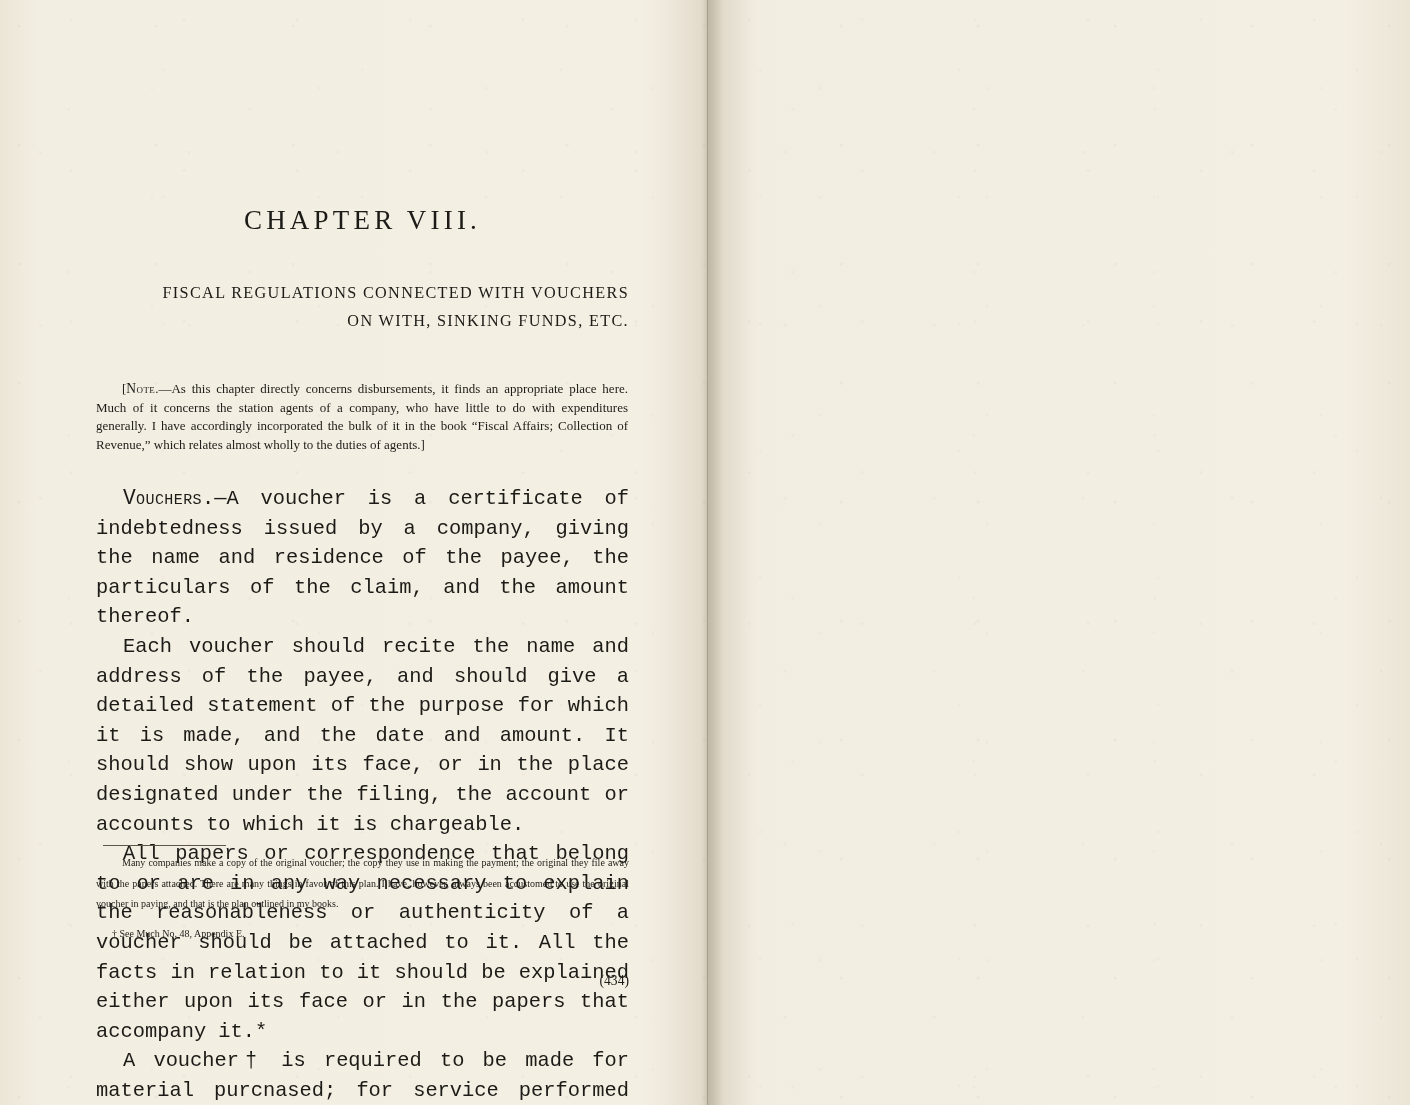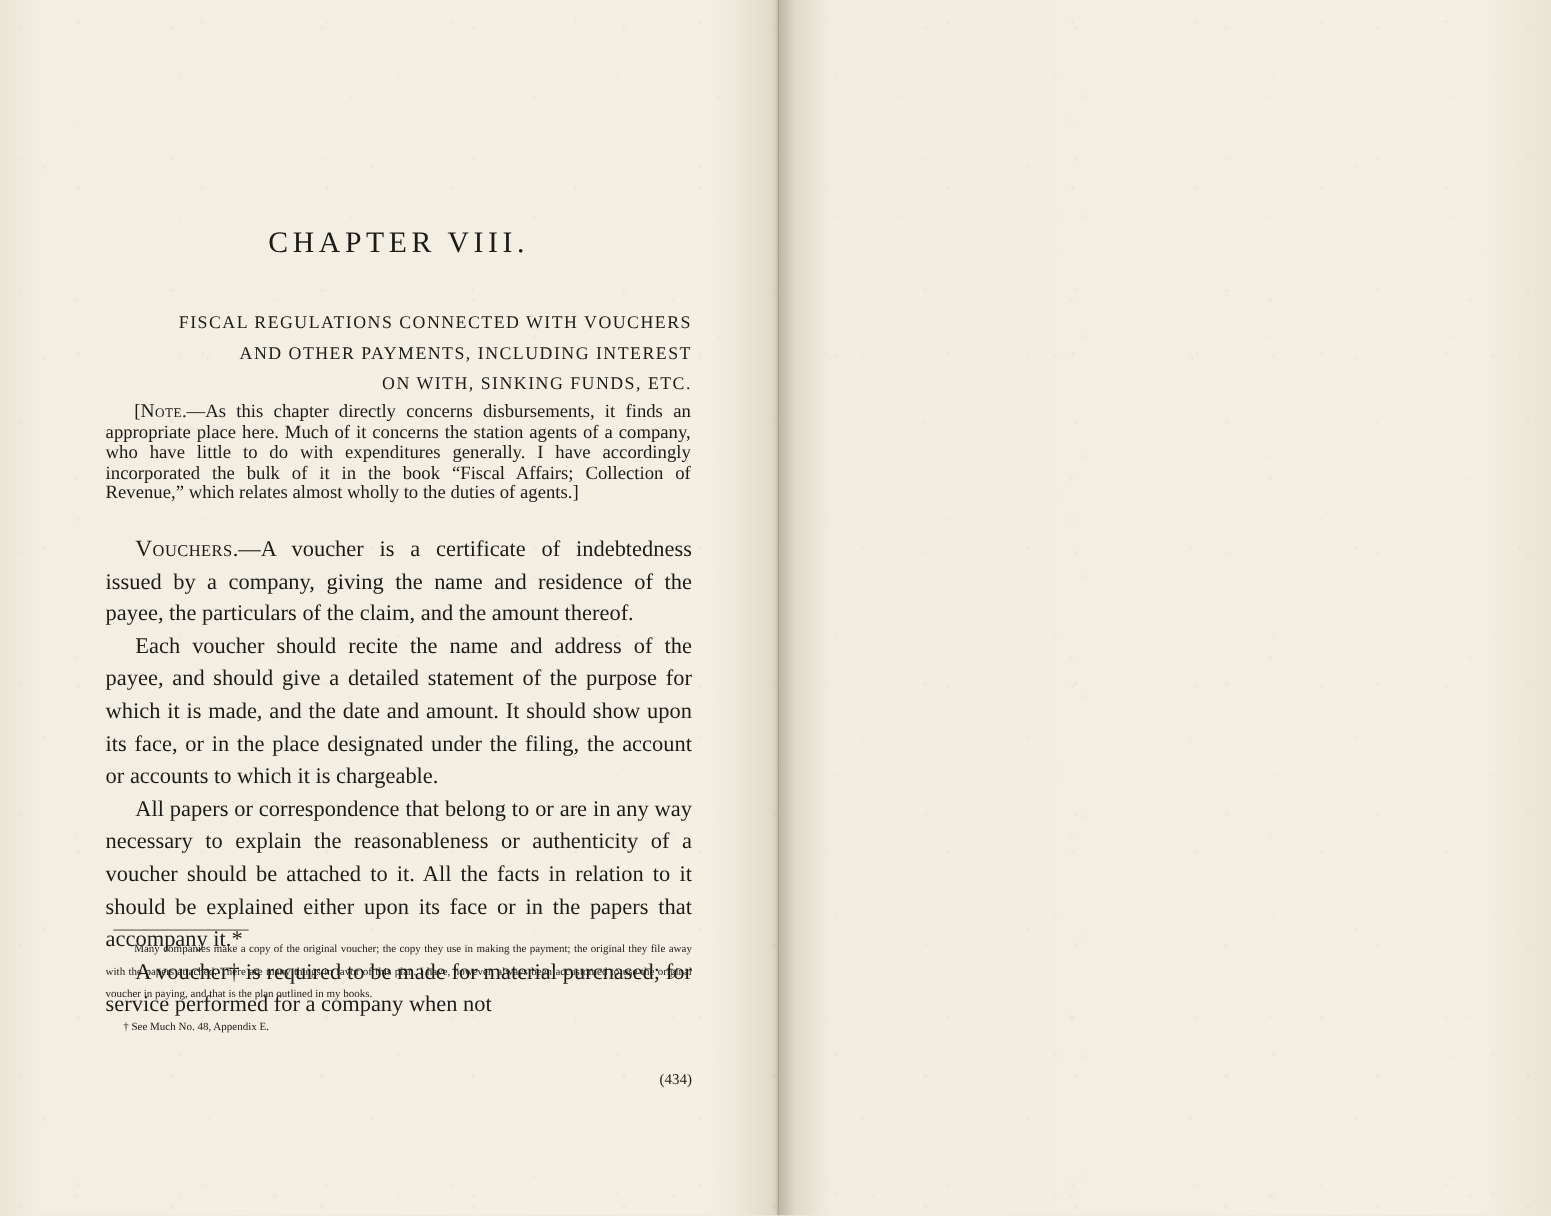--- a/index.html
+++ b/index.html
@@ -79,40 +79,40 @@
     font-size: 16.2px;
     letter-spacing: 1.35px;
     line-height: 28px;
     margin: 0;
     font-weight: normal;
   }
   .chapter-subtitle .l2 { display: block; }
 
   #note-block {
     position: absolute;
-    left: 96px; top: 364px; width: 532px;
-    font-size: 17px;
+    left: 96px; top: 380px; width: 532px;
+    font-size: 13px;
     line-height: 18.6px;
     text-align: justify;
   }
   #note-block .indent { padding-left: 26px; }
   .smallcap {
     font-variant: small-caps;
     font-size: 1.04em;
     letter-spacing: .4px;
   }
 
   #left-body {
     position: absolute;
     left: 96px; top: 484px; width: 533px;
     font-size: 20.4px;
     line-height: 29.6px;
     text-align: justify;
   }
-  #left-body p { margin: 0; text-indent: 27px; }
+  #left-body p { margin: 0; text-indent: 27px; font-family: Liberation Mono, monospace; }
 
   
   #footnote-rule {
     position: absolute;
     left: 103px; top: 845px; width: 123px; height: 1px;
     background: #5d5647;
   }
   #footnotes {
     position: absolute;
     left: 96px; top: 853px; width: 533px;
@@ -136,21 +136,20 @@
 
 <div id="spread">
   <div id="grain"></div>
 
   <div class="page" id="page-left">
 
     <div id="chapter-block">
       <h1 class="chapter-title">CHAPTER VIII.</h1>
       <h2 class="chapter-subtitle">
         <span class="l2">FISCAL REGULATIONS CONNECTED WITH VOUCHERS</span>
-        <span class="l2">AND OTHER PAYMENTS, INCLUDING INTEREST</span>
         <span class="l2">ON WITH, SINKING FUNDS, ETC.</span>
       </h2>
     </div>
 
     <div id="note-block">
       <span class="indent">[</span><span class="smallcap">Note</span><span>.—As this chapter directly concerns disbursements, it finds an appropriate place here. Much of it concerns the station agents of a company, who have little to do with expenditures generally. I have accordingly incorporated the bulk of it in the book “Fiscal Affairs; Collection of Revenue,” which relates almost wholly to the duties of agents.]</span>
     </div>
 
     <div id="left-body">
       <p><span class="smallcap">Vouchers</span><span>.—A voucher is a certificate of indebtedness issued by a company, giving the name and residence of the payee, the particulars of the claim, and the amount thereof.</span></p>

